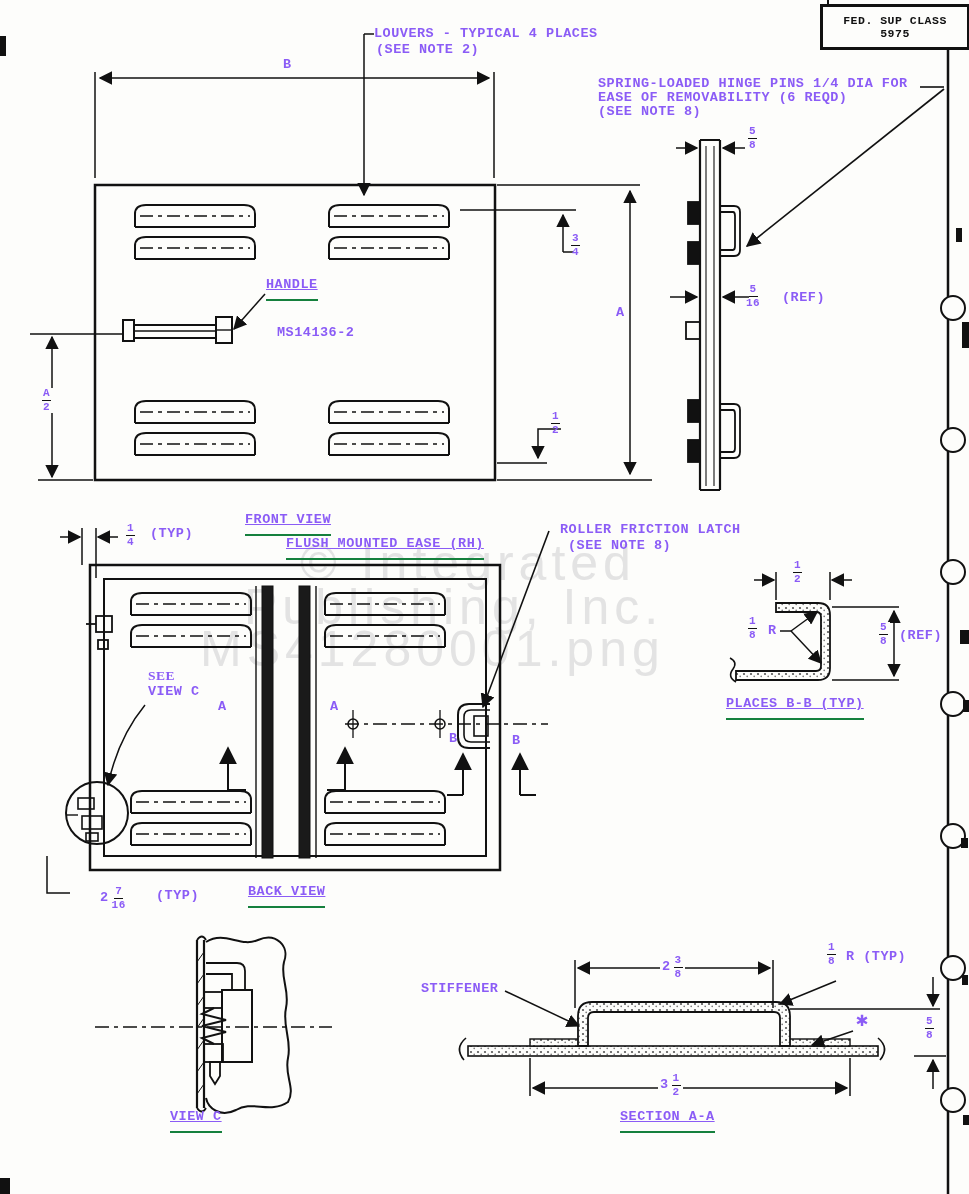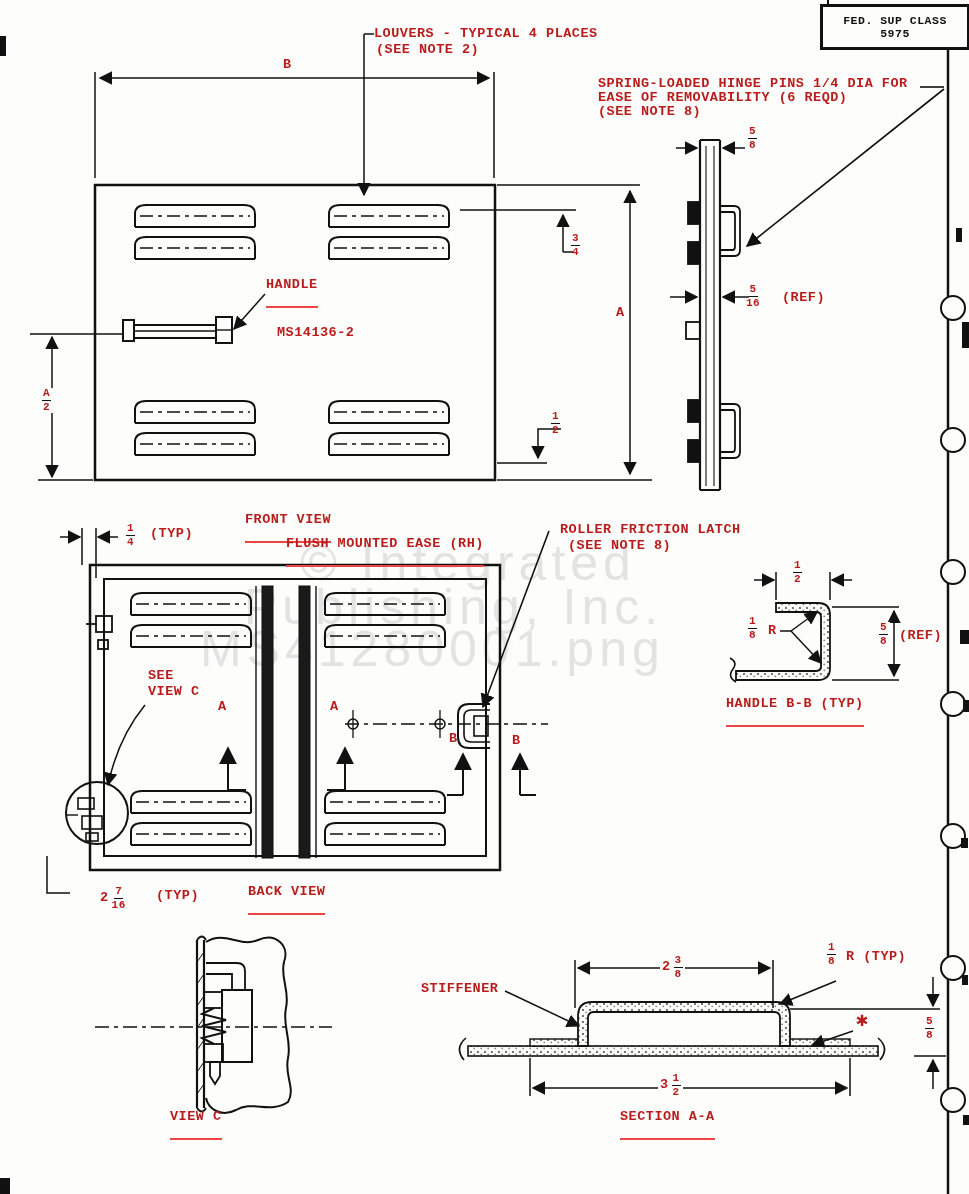--- a/index.html
+++ b/index.html
@@ -2,22 +2,22 @@
 <html><head>
 <meta charset="utf-8">
 <style>
   html,body{margin:0;padding:0;background:#888;}
   .page{position:relative;width:969px;height:1194px;background:#fdfdfb;overflow:hidden;
         font-family:"Liberation Mono",monospace;color:#111;}
   svg.art{position:absolute;left:0;top:0;z-index:1;}
   .wm{position:absolute;z-index:0;font-family:"Liberation Sans",sans-serif;
       color:#e3e3e3;font-size:50px;letter-spacing:5px;white-space:nowrap;}
   .lb{position:absolute;z-index:3;font:bold 13.5px "Liberation Mono",monospace;
-      letter-spacing:.5px;color:#b91c1c;white-space:nowrap;line-height:1.1;}
-  .und{border-bottom:2px solid #ef4444;padding-bottom:13px;}
+      letter-spacing:.5px;color:#8b5cf6;white-space:nowrap;line-height:1.1;}
+  .und{border-bottom:2px solid #15803d;padding-bottom:6px;text-decoration:underline;}
   .bg{background:#fdfdfb;padding:0 2px;}
   .fr{display:inline-flex;flex-direction:column;align-items:center;line-height:1;
       font-size:11px;font-weight:bold;vertical-align:middle;}
   .fr i{font-style:normal;border-bottom:1.5px solid #111;padding:0 1px 1px;}
   .fr b{padding-top:1px;}
   .mix{display:inline-flex;align-items:center;gap:3px;}
   .fedbox{position:absolute;left:820px;top:4px;width:144px;height:40px;z-index:3;
           border:3px solid #111;display:flex;flex-direction:column;align-items:center;
           justify-content:center;background:#fdfdfb;}
   .fedbox div{font:bold 11.5px "Liberation Mono",monospace;letter-spacing:.5px;}
@@ -350,21 +350,21 @@
   <div class="lb" style="left:746px;top:284px;">
     <span class="fr">
         <i>5</i>
         <b>16</b>
       </span>
   </div>
   <div class="lb" style="left:782px;top:291px;">(REF)</div>
 
   <div class="lb" style="left:560px;top:523px;">ROLLER FRICTION LATCH</div>
   <div class="lb" style="left:568px;top:539px;">(SEE NOTE 8)</div>
-  <div class="lb" style="left:148px;top:669px;">SEE</div>
+  <div class="lb" style="left:148px;top:669px;font-family:Liberation Serif, serif;">SEE</div>
   <div class="lb" style="left:148px;top:685px;">VIEW C</div>
   <div class="lb" style="left:126px;top:523px;">
     <span class="fr">
         <i>1</i>
         <b>4</b>
       </span>
   </div>
   <div class="lb" style="left:150px;top:527px;">(TYP)</div>
   <div class="lb" style="left:218px;top:700px;">A</div>
   <div class="lb" style="left:330px;top:700px;">A</div>
@@ -393,21 +393,21 @@
       </span>
   </div>
   <div class="lb" style="left:768px;top:624px;">R</div>
   <div class="lb bg" style="left:877px;top:622px;">
     <span class="fr">
         <i>5</i>
         <b>8</b>
       </span>
   </div>
   <div class="lb" style="left:899px;top:629px;">(REF)</div>
-  <div class="lb und" style="left:726px;top:697px;">HANDLE B-B (TYP)</div>
+  <div class="lb und" style="left:726px;top:697px;">PLACES B-B (TYP)</div>
 
   <div class="lb und" style="left:170px;top:1110px;">VIEW C</div>
 
   <div class="lb" style="left:421px;top:982px;">STIFFENER</div>
   <div class="lb mix bg" style="left:660px;top:955px;">
     <span>2</span>
     <span class="fr">
         <i>3</i>
         <b>8</b>
       </span>

